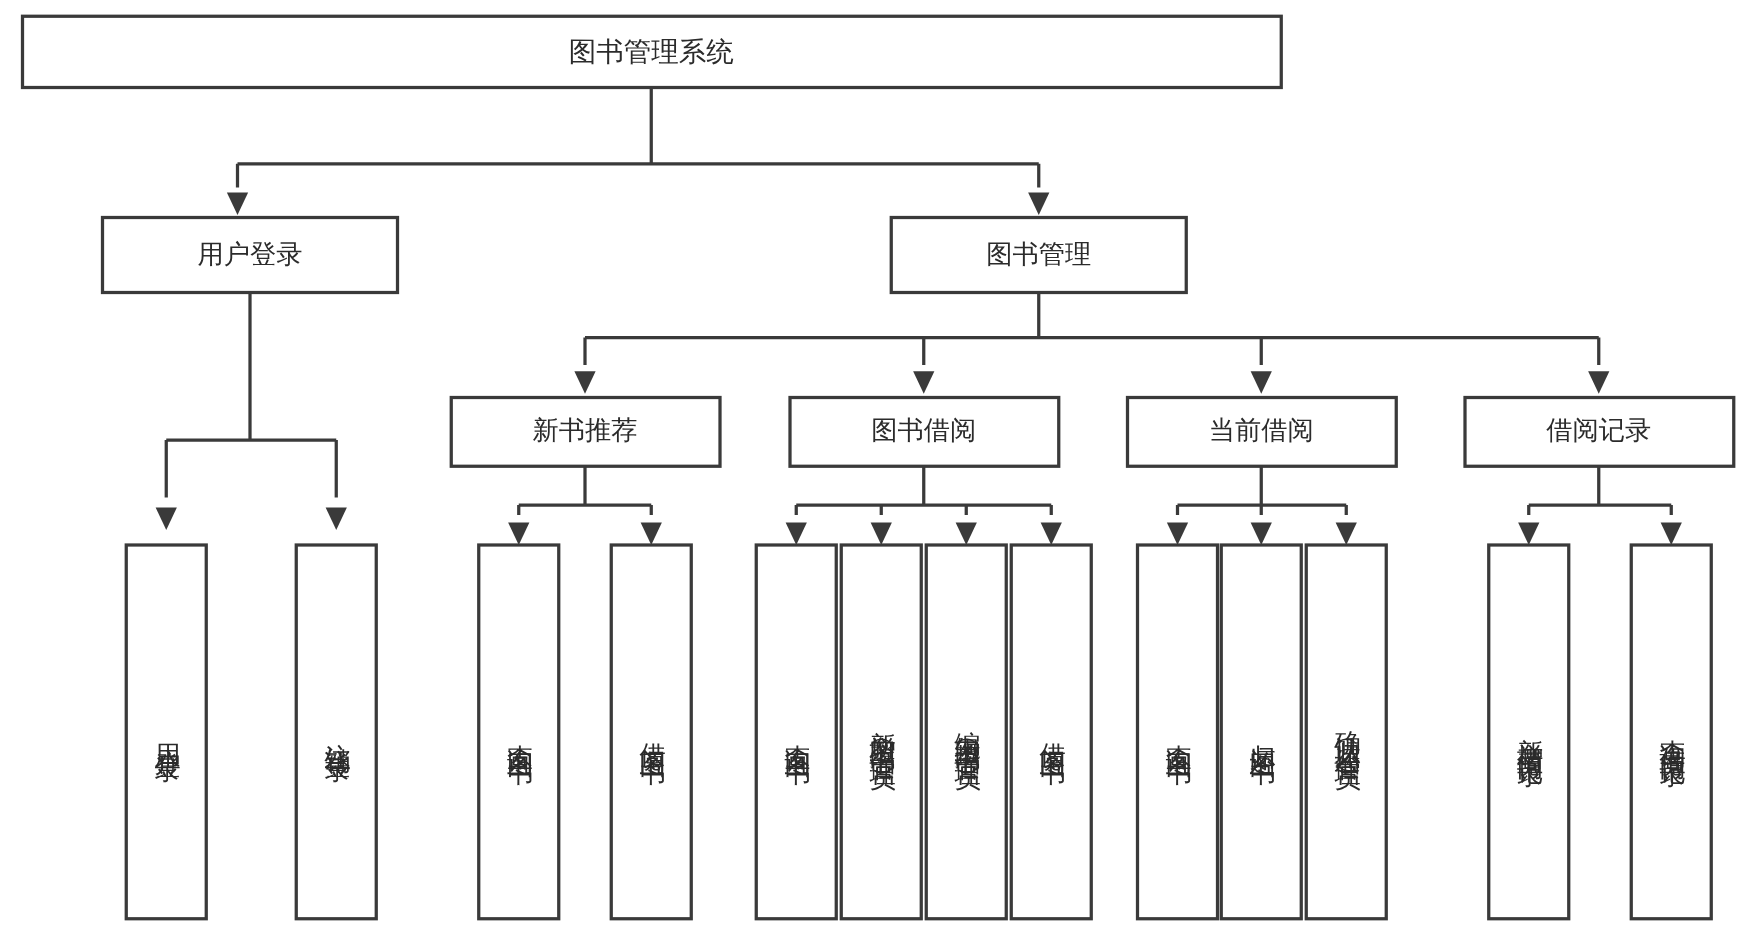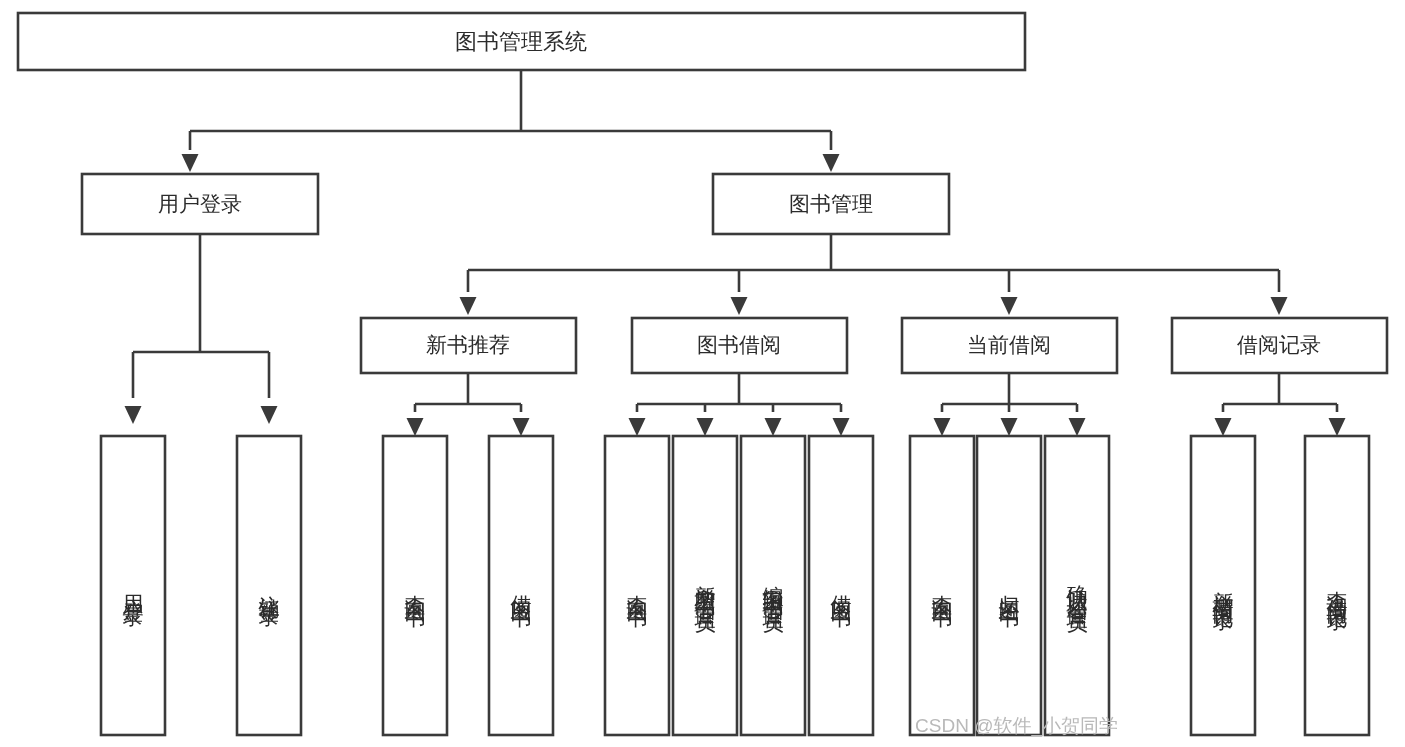--- a/index.html
+++ b/index.html
@@ -281,21 +281,20 @@
     <div class="vlabel" style="left: 809px;">借阅图书</div>
 
     <div class="vlabel" style="left: 910px;">查询图书</div>
     <div class="vlabel" style="left: 977px;">归还图书</div>
     <div class="vlabel" style="left: 1045px;">确认归还（管理员）</div>
 
     <div class="vlabel" style="left: 1191px;">新增借阅记录</div>
     <div class="vlabel" style="left: 1305px;">查询借阅记录</div>
   </div>
 
-  <div class="watermark">CSDN @软件_小贺同学</div>
 
 </div>
 
 <style>
   .vlabels { position: absolute; top: 0; left: 0; width: 1405px; height: 747px; pointer-events: none; }
   .vlabel {
     position: absolute;
     top: 436px;
     height: 299px;
     width: 64px;

